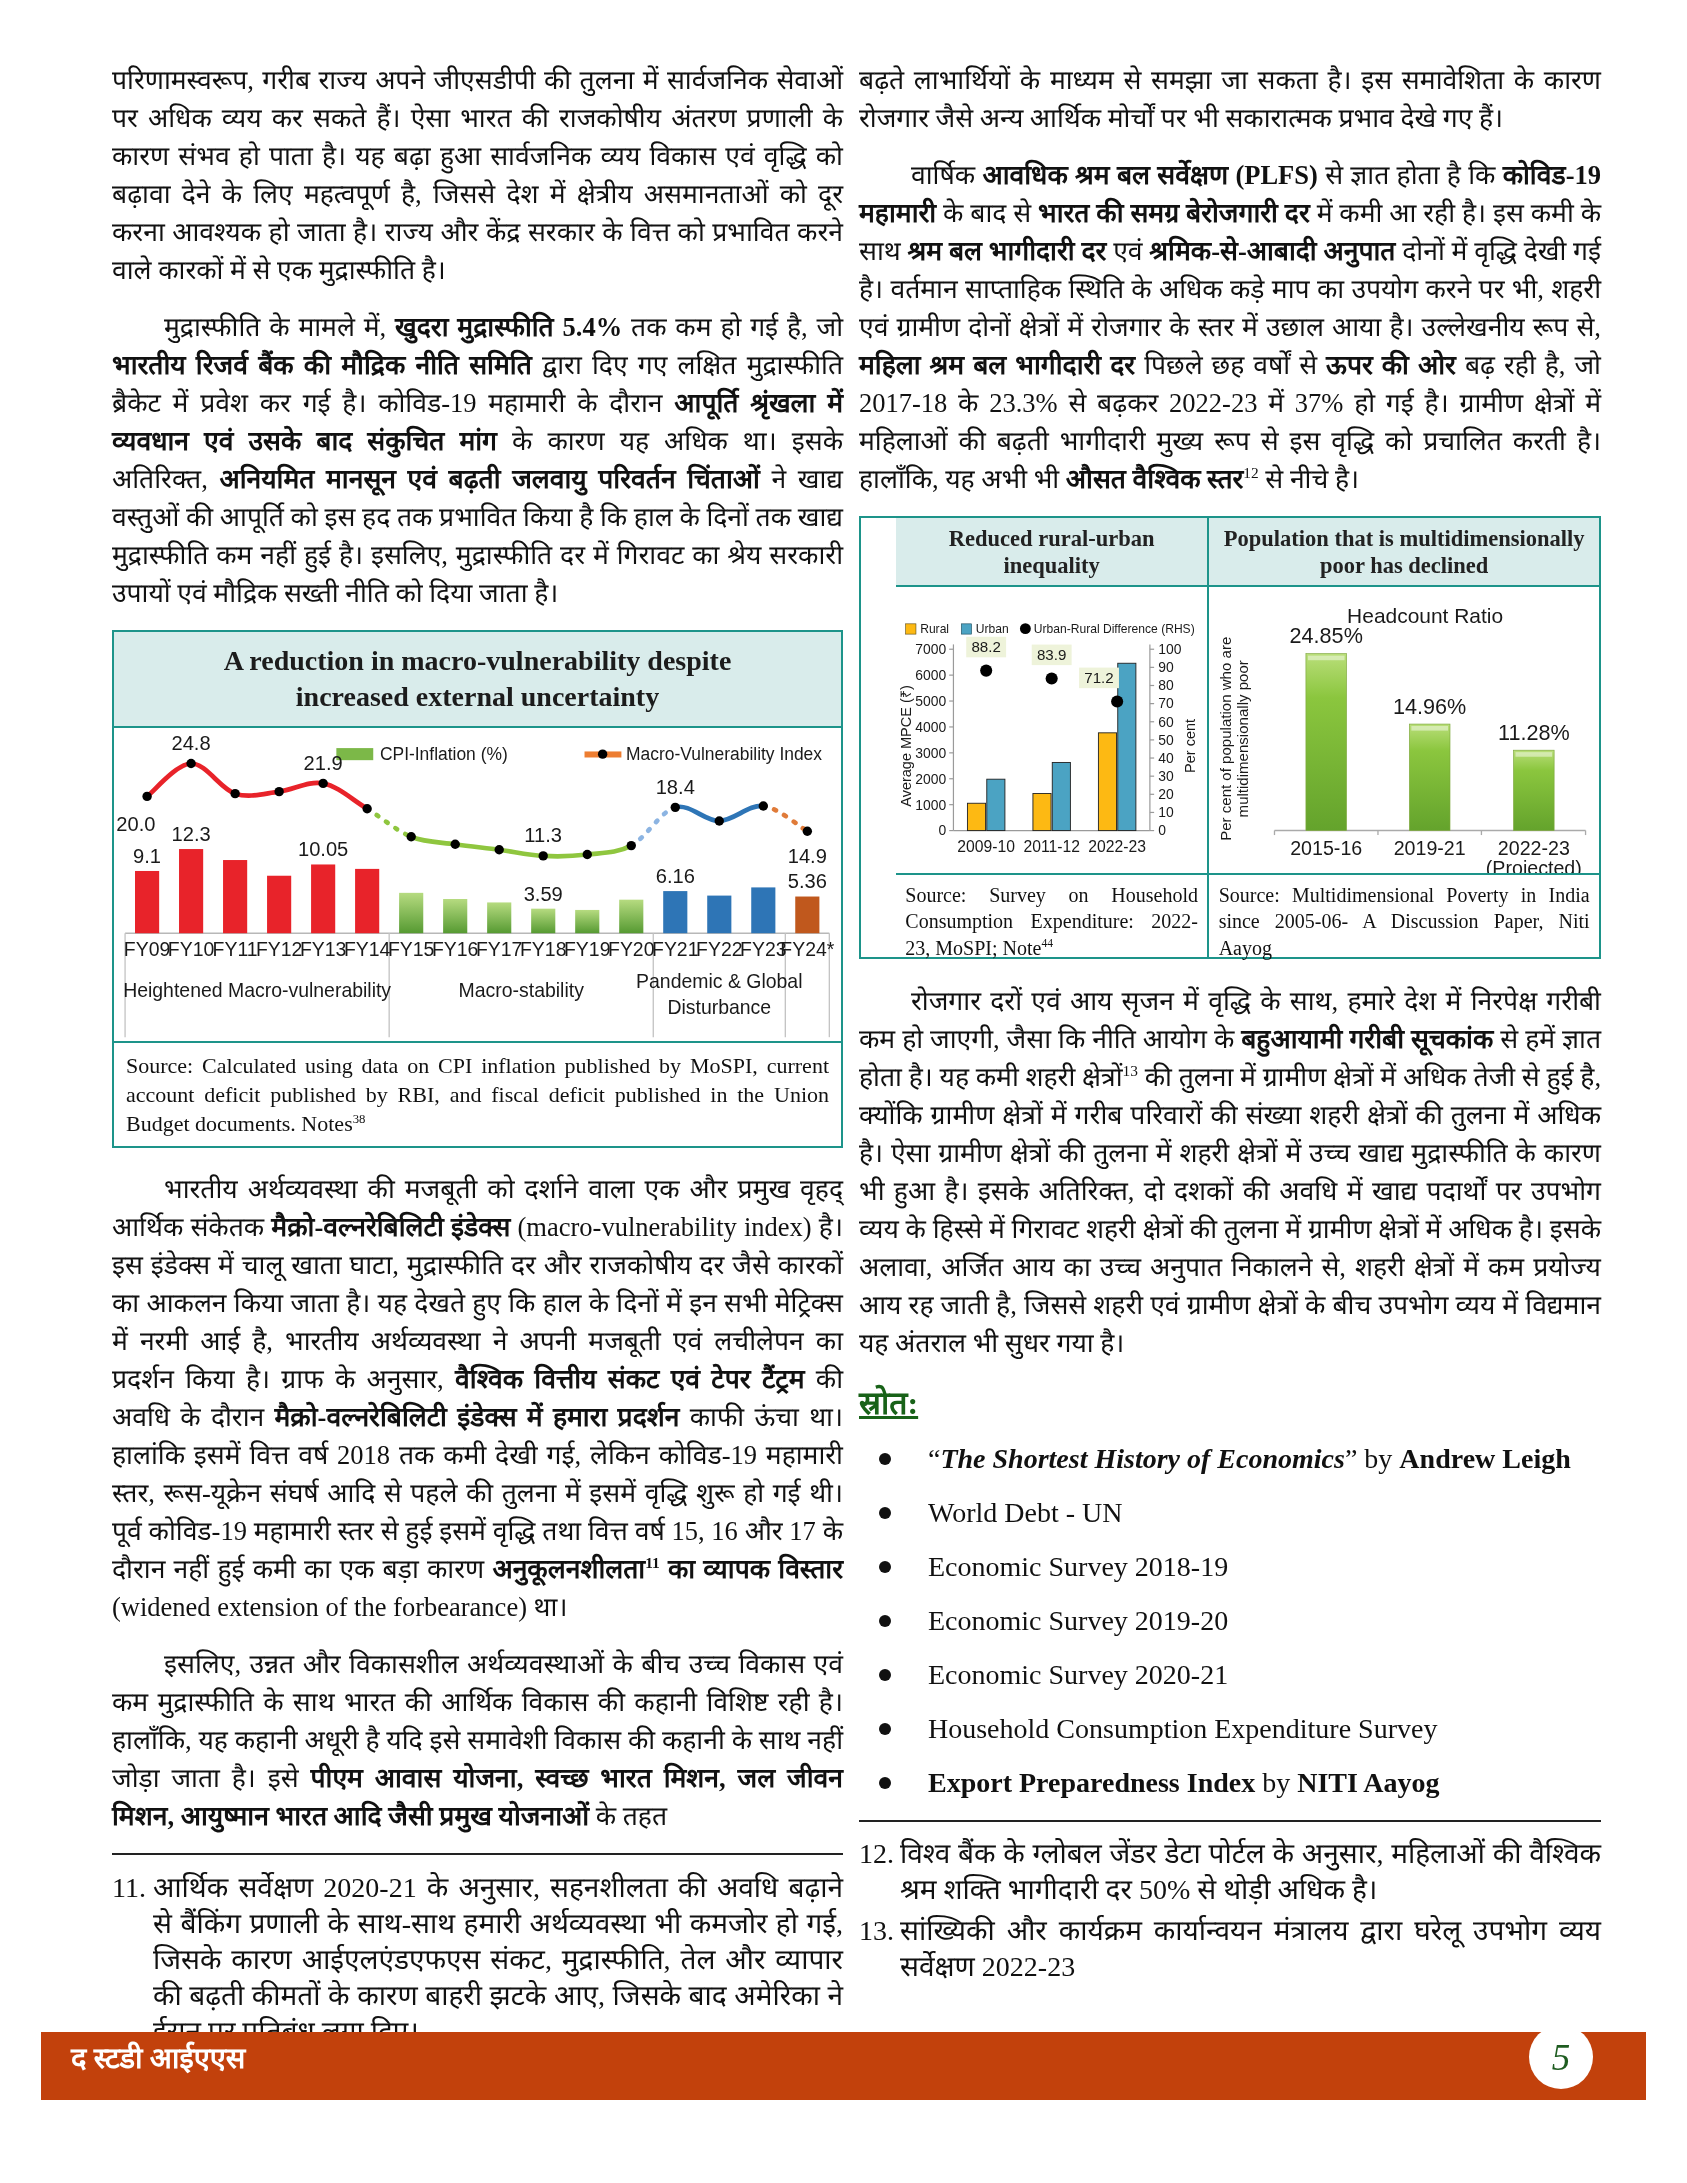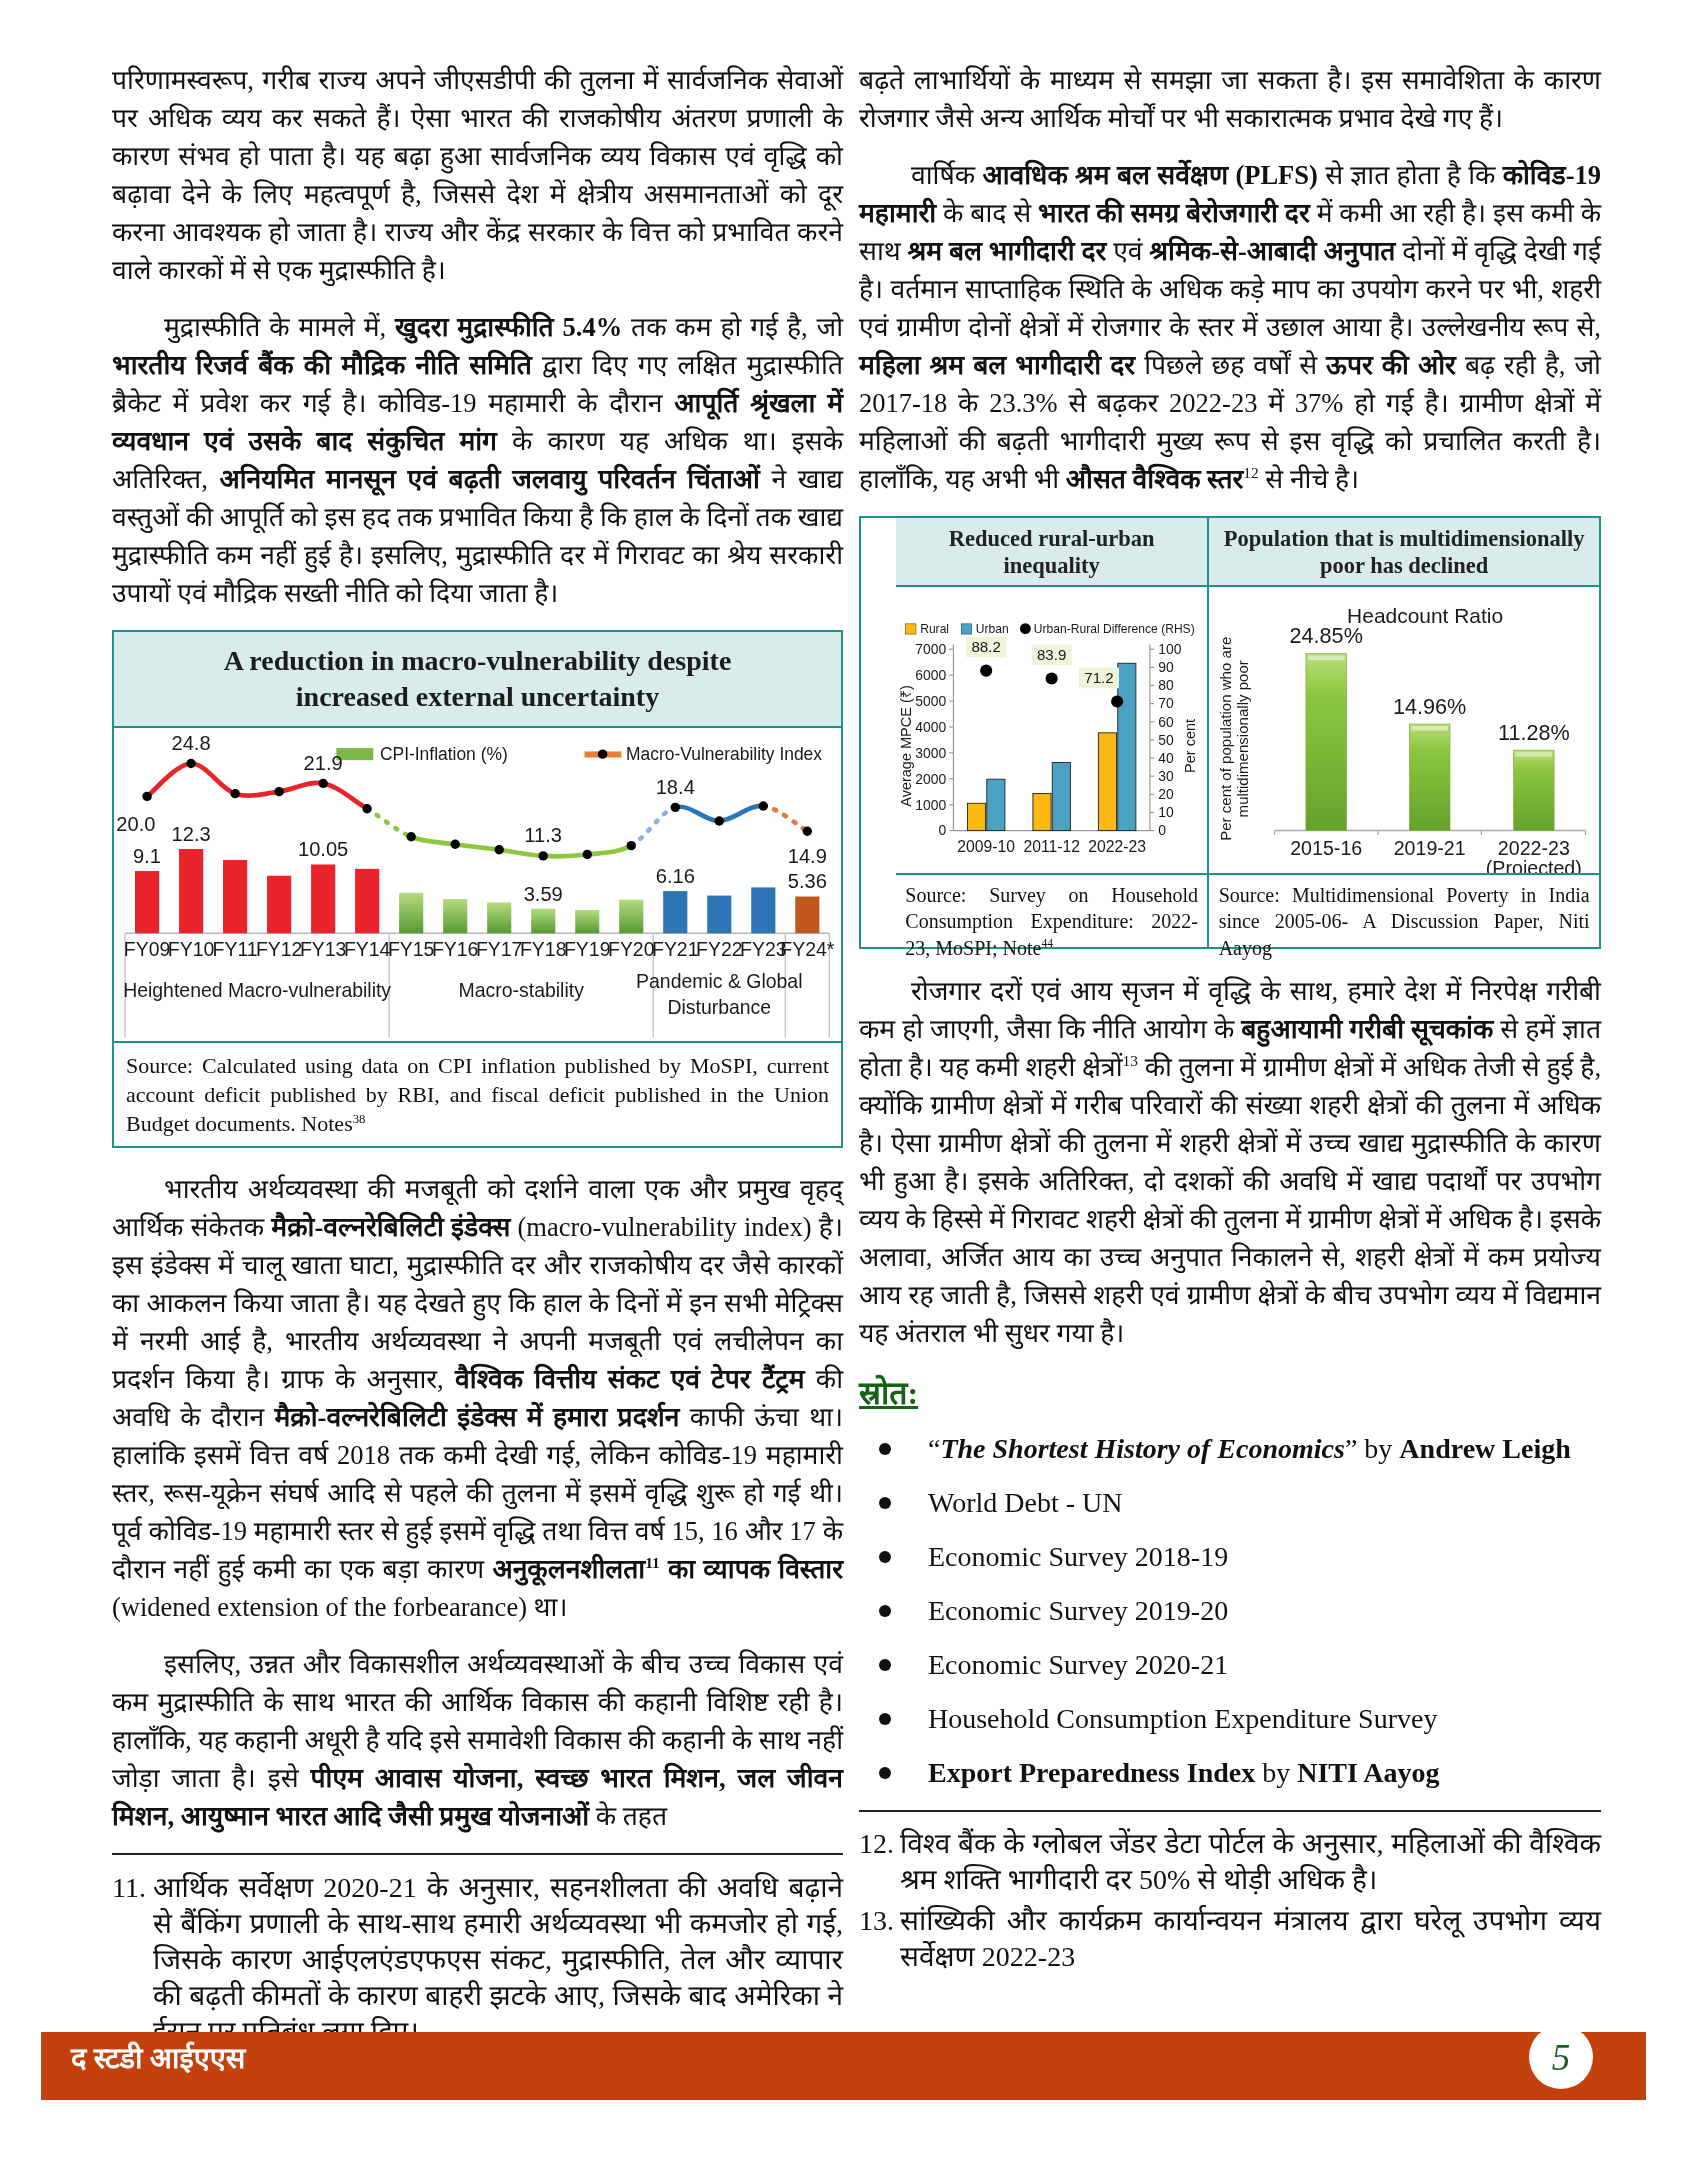--- a/index.html
+++ b/index.html
@@ -22,21 +22,21 @@
   .chart-source{border-top:2.6px solid #1d948a;font-size:22px;line-height:29px;padding:8px 12px;text-align:justify;}
 
   
   .duo{border:2.6px solid #1d948a;display:grid;grid-template-columns:47.2% 52.8%;margin:17px 0 22.5px 0;background:#fff;}
   .duo-cell{display:flex;flex-direction:column;}
   .duo-cell.first{border-right:2.6px solid #1d948a;padding-left:35px;}
   .duo-title{background:#d9eceb;border-bottom:2.6px solid #1d948a;height:69px;display:flex;align-items:center;justify-content:center;
     text-align:center;font-weight:bold;font-size:22.5px;line-height:1.2;color:#222;padding:0 6.6px;box-sizing:border-box;}
   .duo-plot{height:286px;display:flex;align-items:flex-end;}
   .duo-plot svg{width:100%;display:block;}
-  .duo-source{border-top:2.6px solid #1d948a;height:74px;box-sizing:border-box;font-size:20px;line-height:26.5px;padding:6.6px 9.3px;text-align:justify;}
+  .duo-source{border-top:2.6px solid #1d948a;height:84px;box-sizing:border-box;font-size:20px;line-height:26.5px;padding:6.6px 9.3px;text-align:justify;}
 
   
   .sources-head{margin:6.6px 0 18.5px 0;font-size:32px;font-weight:bold;color:#186218;text-decoration:underline;}
   .src-item{display:flex;margin:0 0 20px 20px;font-size:28px;line-height:34px;}
   .src-item .dot{flex:0 0 12px;width:12px;height:12px;border-radius:50%;background:#111;margin:11.2px 37px 0 0;}
 
   
   .fn-rule{height:2px;background:#222;margin:17px 0 14.6px 0;}
   .fn-row{display:flex;font-size:28px;line-height:36px;text-align:justify;margin-bottom:5.3px;}
   .fn-num{flex:0 0 41px;}

